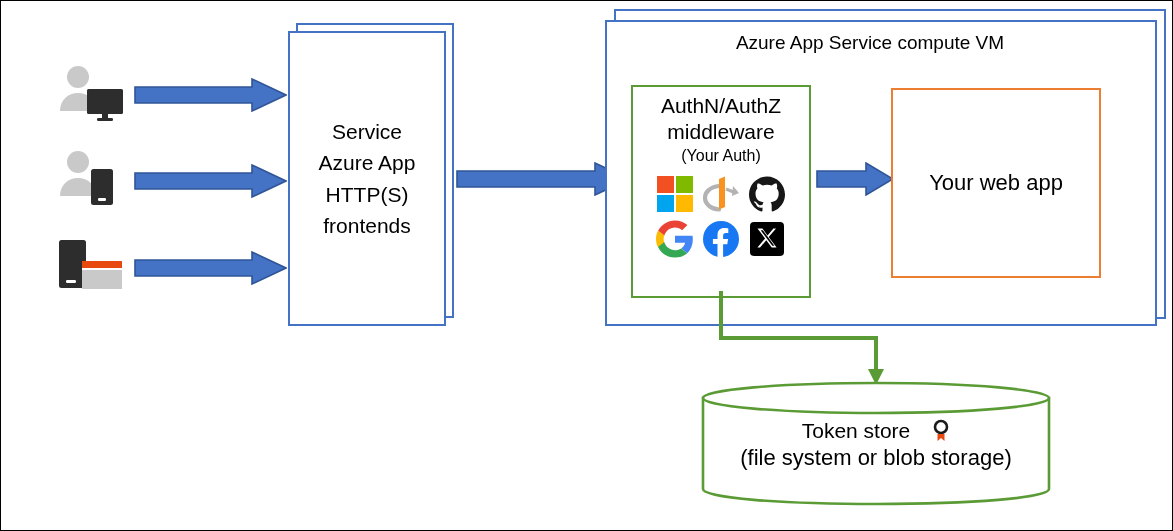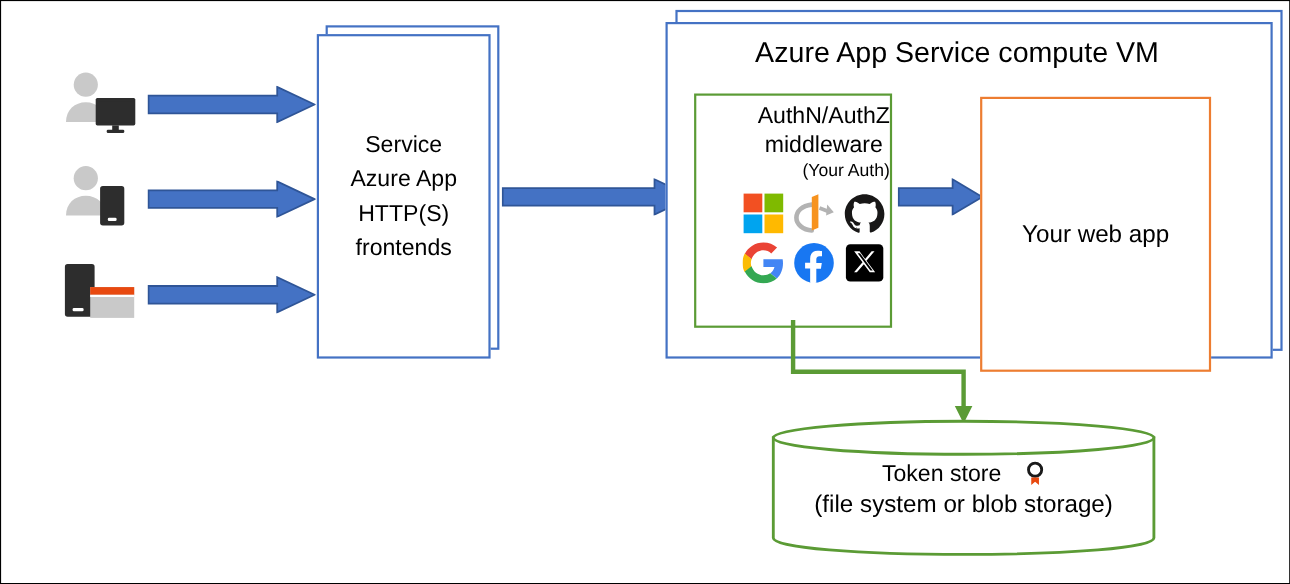--- a/index.html
+++ b/index.html
@@ -27,21 +27,21 @@
     left: 14px; top: 16px;
     font-size: 23px;
     color: #000000;
     white-space: nowrap;
     line-height: 1.1;
   }
   .vm-title {
     left: 604px; top: 31px;
     width: 530px;
     text-align: center;
-    font-size: 26px;
+    font-size: 19px;
     color: #000000;
   }
 
   
   .blue-box {
     border: 2.5px solid #4472C4;
     background: #ffffff;
     box-sizing: border-box;
   }
   .frontend-back { left: 295px; top: 22px;  width: 158px; height: 295px; }
@@ -58,21 +58,21 @@
   .vm-front { left: 604px; top: 19px; width: 552px; height: 306px; }
 
   
   .mw-box {
     left: 630px; top: 84px; width: 180px; height: 213px;
     border: 2.5px solid #5B9B35;
     background: #ffffff;
     box-sizing: border-box;
     display: flex;
     flex-direction: column;
-    align-items: flex-end;
+    align-items: center;
   }
   .mw-title {
     margin-top: 6px;
     font-size: 21px;
     color: #000000;
     text-align: center;
     line-height: 1.25;
   }
   .mw-sub {
     font-size: 16px;
@@ -85,21 +85,21 @@
     display: grid;
     grid-template-columns: repeat(3, 46px);
     grid-template-rows: repeat(2, 45px);
     justify-items: center;
     align-items: center;
   }
   .logo-cell { width: 38px; height: 38px; position: relative; }
 
   
   .app-box {
-    left: 890px; top: 87px; width: 210px; height: 250px;
+    left: 890px; top: 87px; width: 210px; height: 190px;
     border: 2.5px solid #ED7D31;
     background: #ffffff;
     box-sizing: border-box;
     display: flex; align-items: center; justify-content: center;
   }
   .app-label { font-size: 22px; color: #000000; }
 
   
   .arrow-blue { height: 34px; }
   .a1 { left: 133px; top: 77px;  width: 153px; }

